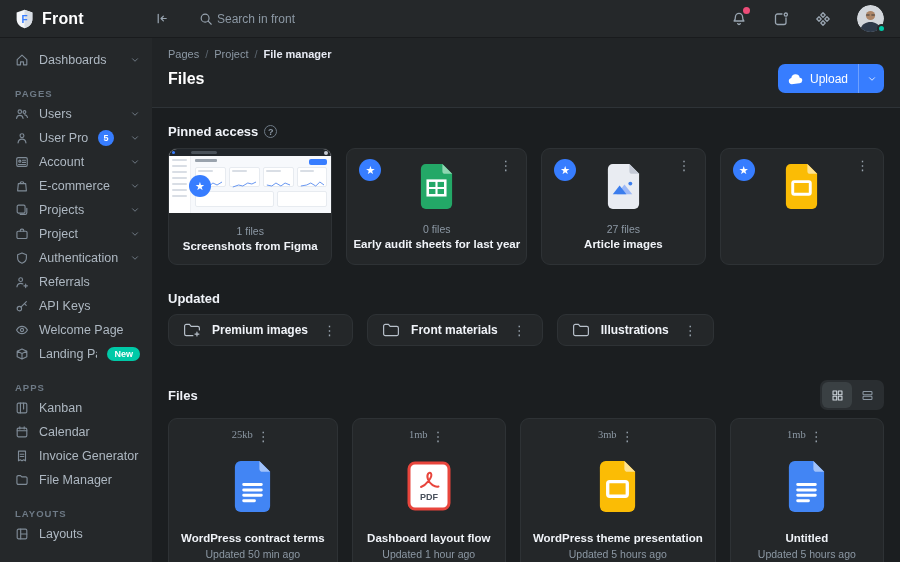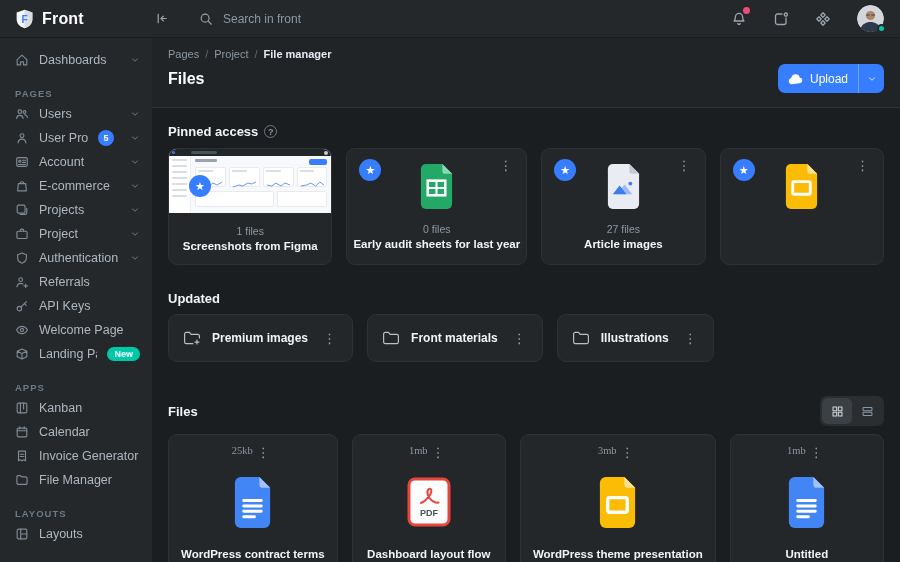--- a/index.html
+++ b/index.html
@@ -8,21 +8,21 @@
   .app { display:grid; grid-template-columns:152px 1fr; grid-template-rows:38px 524px;
     width:900px; height:562px; }
 
   
   .topbar { grid-column:1 / 3; background:#25282a; display:flex; align-items:center;
     border-bottom:1px solid #191b1d; }
   .brand { width:152px; display:flex; align-items:center; gap:7px; padding-left:14px; flex:0 0 152px; }
   .brand-name { font-size:16px; font-weight:bold; color:#fff; letter-spacing:.2px; }
   .tb-icon { color:#99a5b1; display:flex; align-items:center; justify-content:center; cursor:pointer; }
   .collapse-btn { margin-left:2px; }
-  .search-wrap { display:flex; align-items:flex-start; gap:10px; margin-left:30px; flex:1; }
+  .search-wrap { display:flex; align-items:flex-start; gap:4px; margin-left:30px; flex:1; }
   .search-input { background:transparent; border:none; outline:none; color:#cfd6dd;
     font-size:12px; width:220px; font-family:"Liberation Sans",sans-serif; }
   .search-input::placeholder { color:#8c98a4; }
   .tb-right { display:flex; align-items:center; gap:26px; padding-right:16px; }
   .bell-wrap { position:relative; }
   .notif-dot { position:absolute; top:-4px; right:-3px; width:7px; height:7px; border-radius:50%;
     background:#ed4c78; }
   .avatar { position:relative; width:27px; height:27px; border-radius:50%; overflow:visible; cursor:pointer; }
   .avatar svg { border-radius:50%; display:block; }
   .status-dot { position:absolute; bottom:-1px; right:-2px; width:9px; height:9px; border-radius:50%;
@@ -95,21 +95,21 @@
   .t-stats { display:flex; gap:3px; margin-top:5px; }
   .t-stat { flex:1; height:20px; background:#fff; border:1px solid #e7ebf0; border-radius:2px; padding:2px; }
   .t-stat .t-line { width:60%; margin-bottom:2px; }
   .t-panels { display:flex; gap:3px; margin-top:4px; }
   .t-panel { height:16px; background:#fff; border:1px solid #e7ebf0; border-radius:2px; }
   .t-p1 { flex:1.6; } .t-p2 { flex:1; }
 
   
   .folders-section { margin-top:26px; }
   .folders-grid { margin-top:8px; }
-  .fcard { height:48px; display:flex; align-items:center; padding:0 12px 0 14px; gap:11px; }
+  .fcard { height:32px; display:flex; align-items:center; padding:0 12px 0 14px; gap:11px; }
   .fcard .ficon { color:#b8c1cb; display:flex; }
   .fcard .fname { font-size:12px; font-weight:bold; color:#f0f3f8; flex:1; white-space:nowrap; overflow:hidden; }
   .fcard .kebab { color:#9aa5b0; font-size:13px; padding:2px 4px; cursor:pointer; }
 
   
   .files-section { margin-top:34px; }
   .files-head { display:flex; align-items:center; justify-content:space-between; }
   .view-toggle { display:flex; background:#2a2e31; border-radius:7px; padding:2px; }
   .vt-btn { width:30px; height:26px; display:flex; align-items:center; justify-content:center;
     color:#8c98a4; border-radius:6px; cursor:pointer; }

